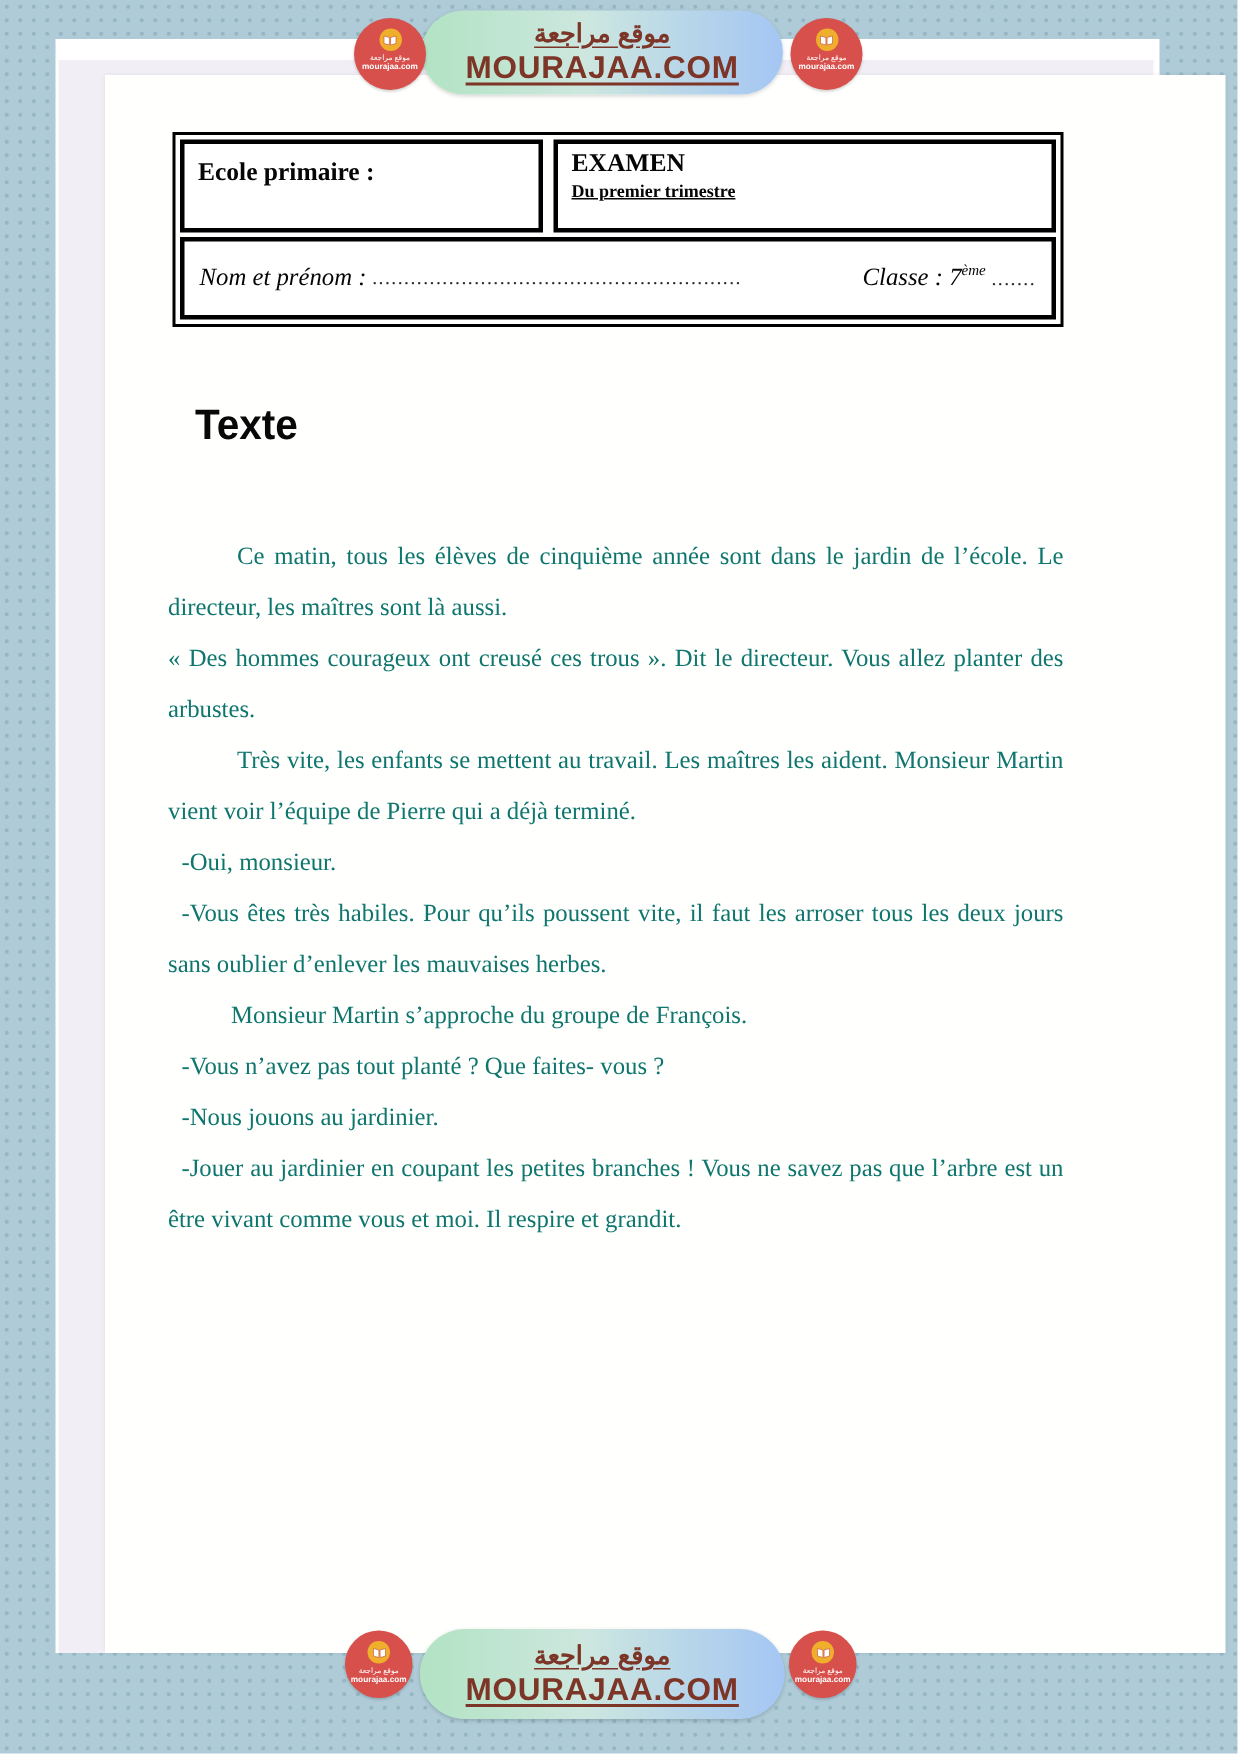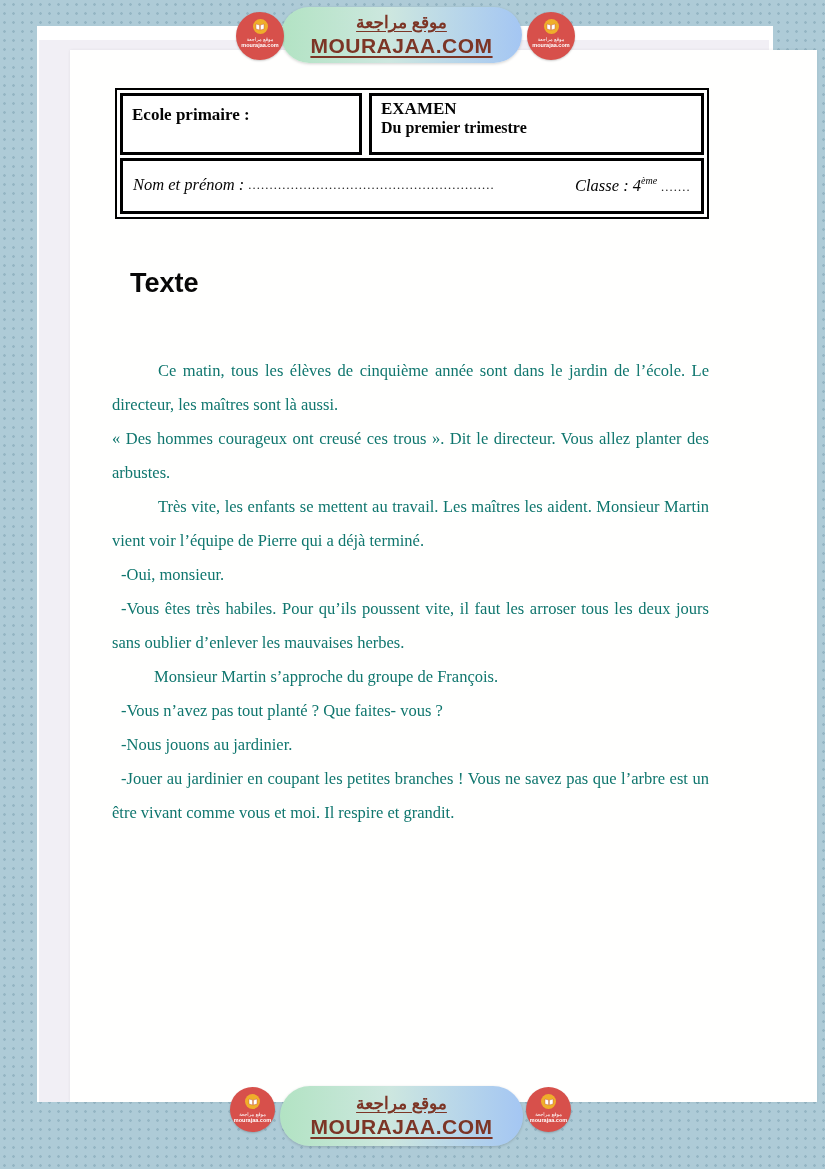--- a/index.html
+++ b/index.html
@@ -56,21 +56,21 @@
   
   .exam-table{
     position:absolute;left:45px;top:38px;width:594px;box-sizing:border-box;
     border:2px solid #000;padding:3px;font-family:"Liberation Serif",serif;color:#050505;
   }
   .row1{display:flex;gap:7px;}
   .cell{box-sizing:border-box;border:3px solid #000;background:#fff;}
   .cell-school{width:242px;padding:9px 9px 6px;font-size:17px;font-weight:bold;}
   .cell-exam{flex:1;padding:3px 9px 16px;}
   .exam-title{font-size:17px;font-weight:bold;line-height:20px;}
-  .exam-sub{font-size:16px;font-weight:bold;line-height:17px;}
+  .exam-sub{font-size:12px;font-weight:bold;line-height:17px;text-decoration:underline;}
   .row2{
     margin-top:3px;border:3px solid #000;box-sizing:border-box;background:#fff;
     display:flex;align-items:center;padding:14px 10px 15px;
     font-size:16.5px;font-style:italic;white-space:nowrap;overflow:hidden;
   }
   .name-dots{color:#2a2a2a;letter-spacing:1px;font-size:13px;}
   .classe{margin-left:auto;padding-left:20px;}
   .classe sup{font-size:10px;}
   
   .section-title{
@@ -100,21 +100,21 @@
         <div class="row1">
           <div class="cell cell-school">Ecole primaire :</div>
           <div class="cell cell-exam">
             <div class="exam-title">EXAMEN</div>
             <div class="exam-sub">Du premier trimestre</div>
           </div>
         </div>
         <div class="row2">
           <span>Nom et prénom :</span>&nbsp;
           <span class="name-dots">..........................................................</span>
-          <span class="classe"><span>Classe : 4</span><sup>ème</sup>&nbsp;<span class="name-dots">.......</span></span>
+          <span class="classe"><span>Classe : 7</span><sup>ème</sup>&nbsp;<span class="name-dots">.......</span></span>
         </div>
       </div>
 
       <h1 class="section-title">Texte</h1>
 
       <div class="texte">
 
           <p class="indent">Ce matin, tous les élèves de cinquième année sont dans le jardin de l’école. Le directeur, les maîtres sont là aussi.</p>
 
           <p class="flush">« Des hommes courageux ont creusé ces trous ». Dit le directeur. Vous allez planter des arbustes.</p>

